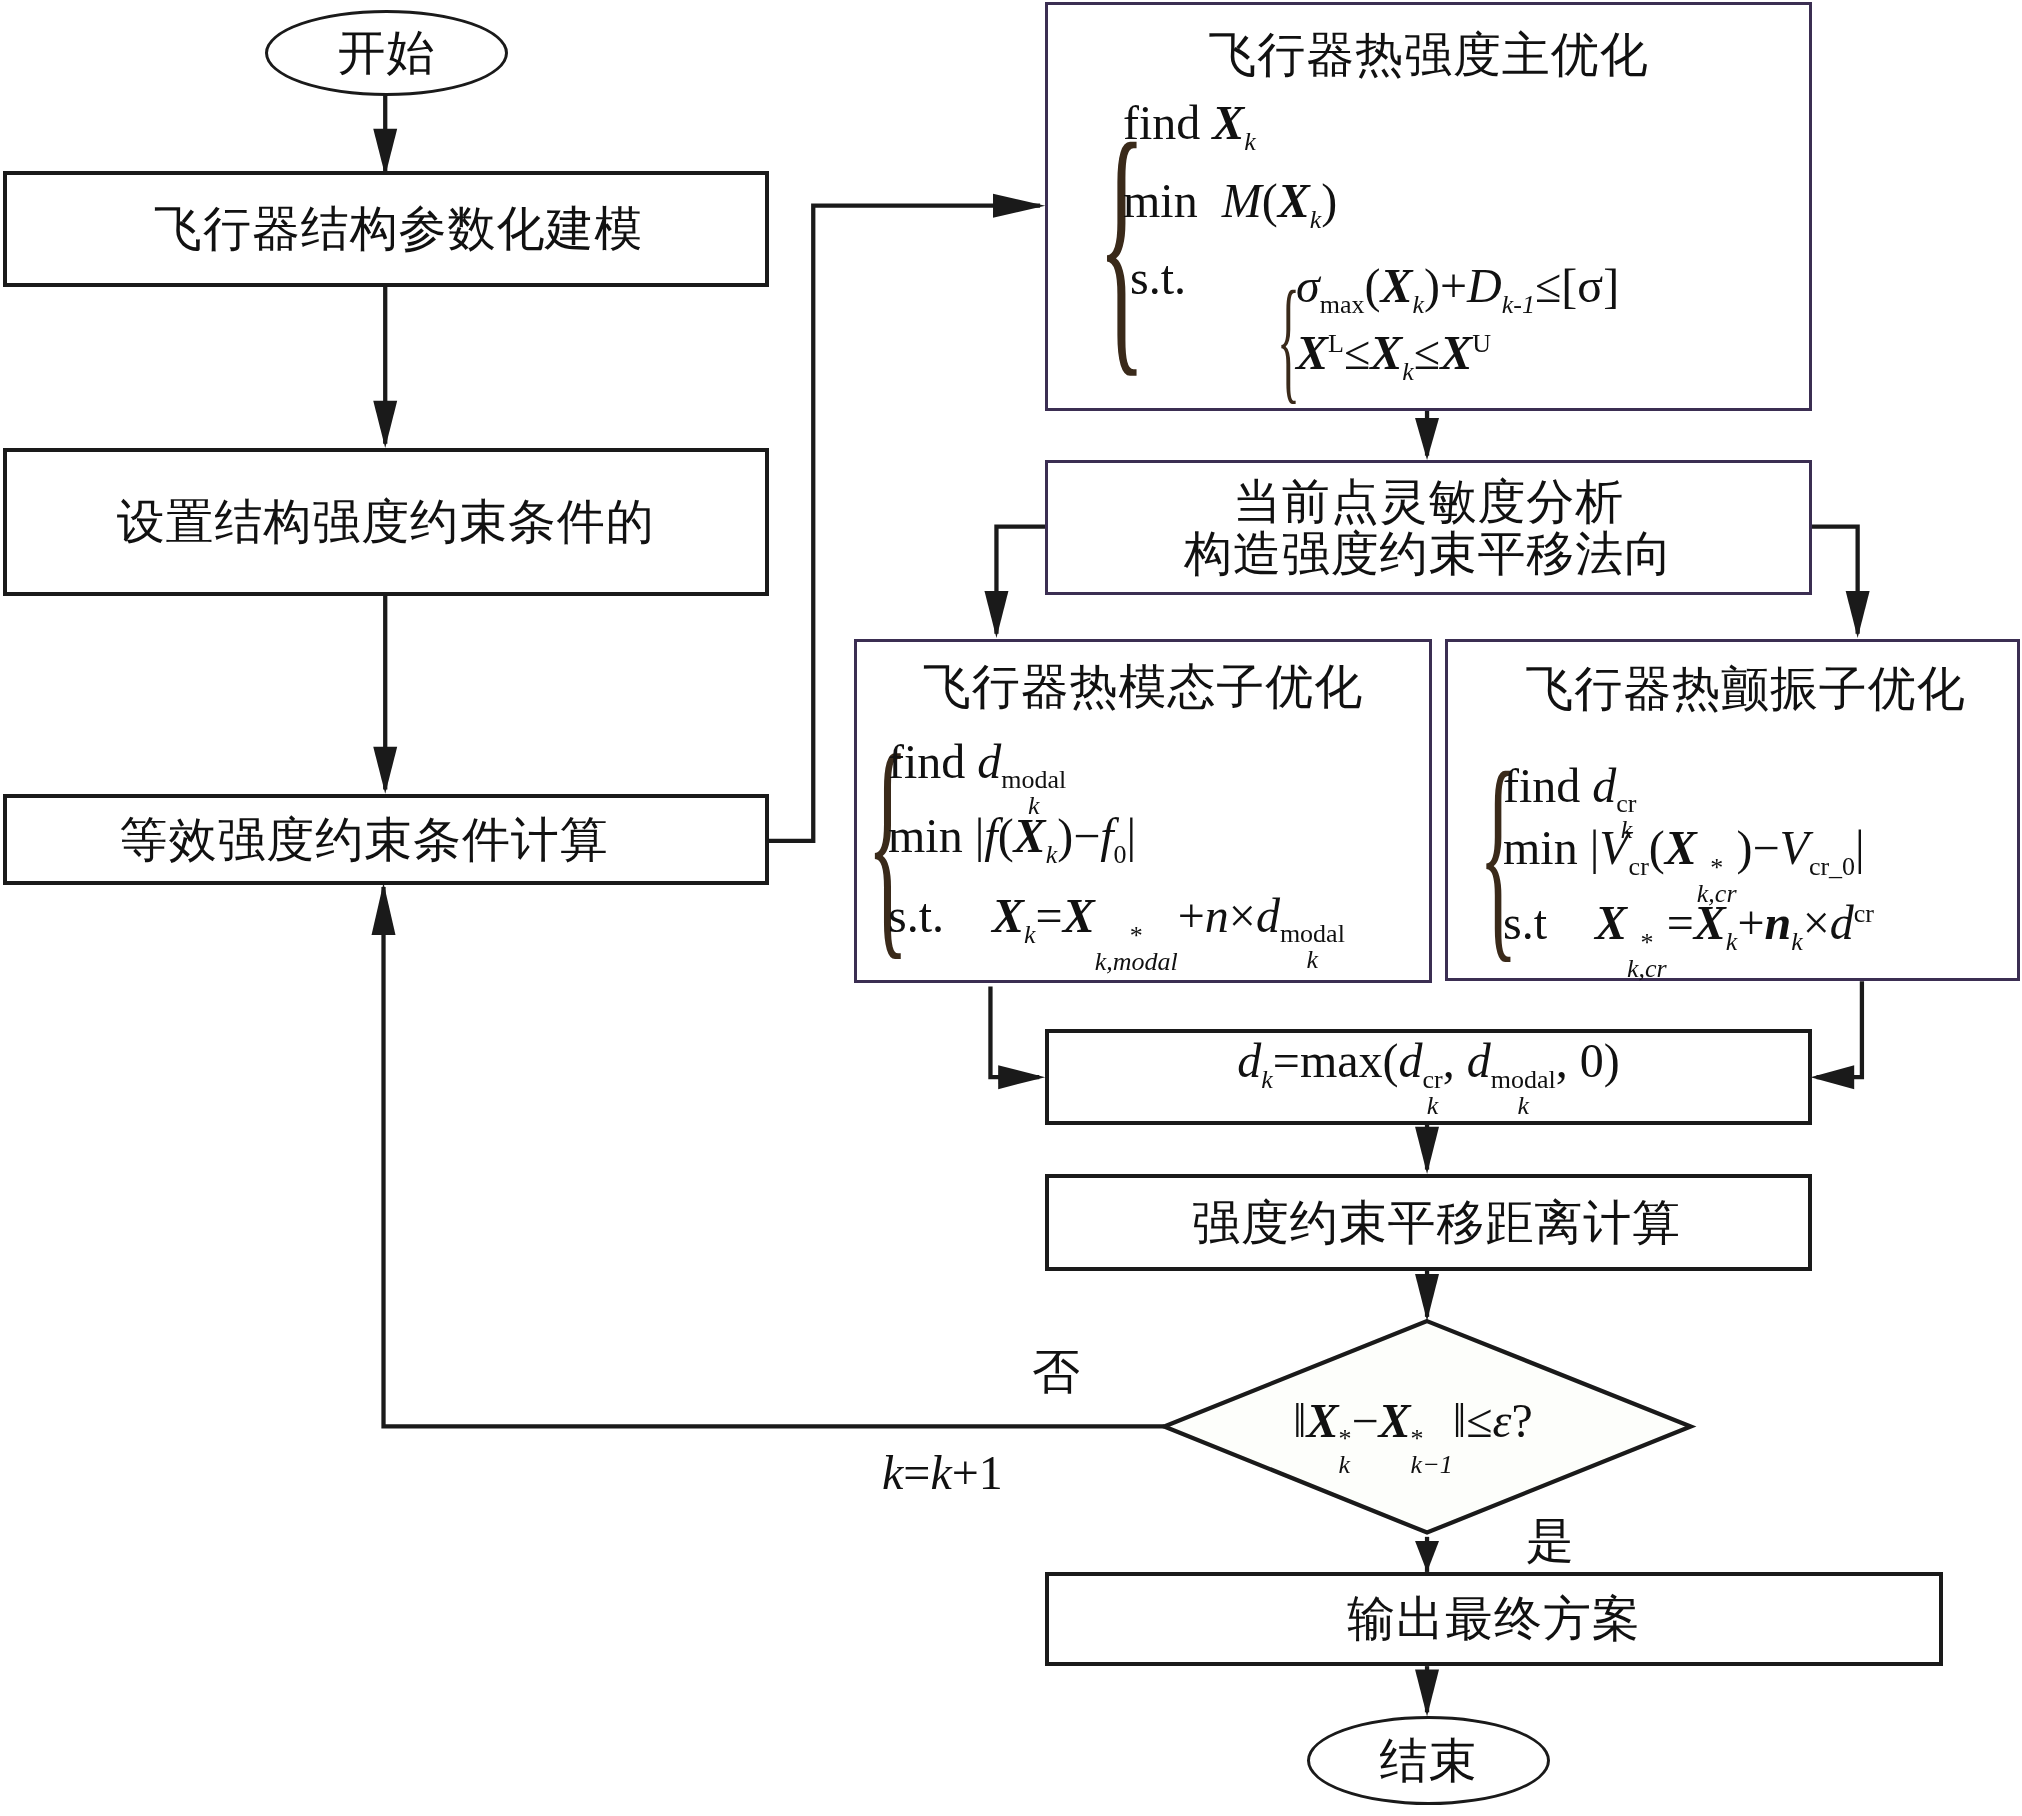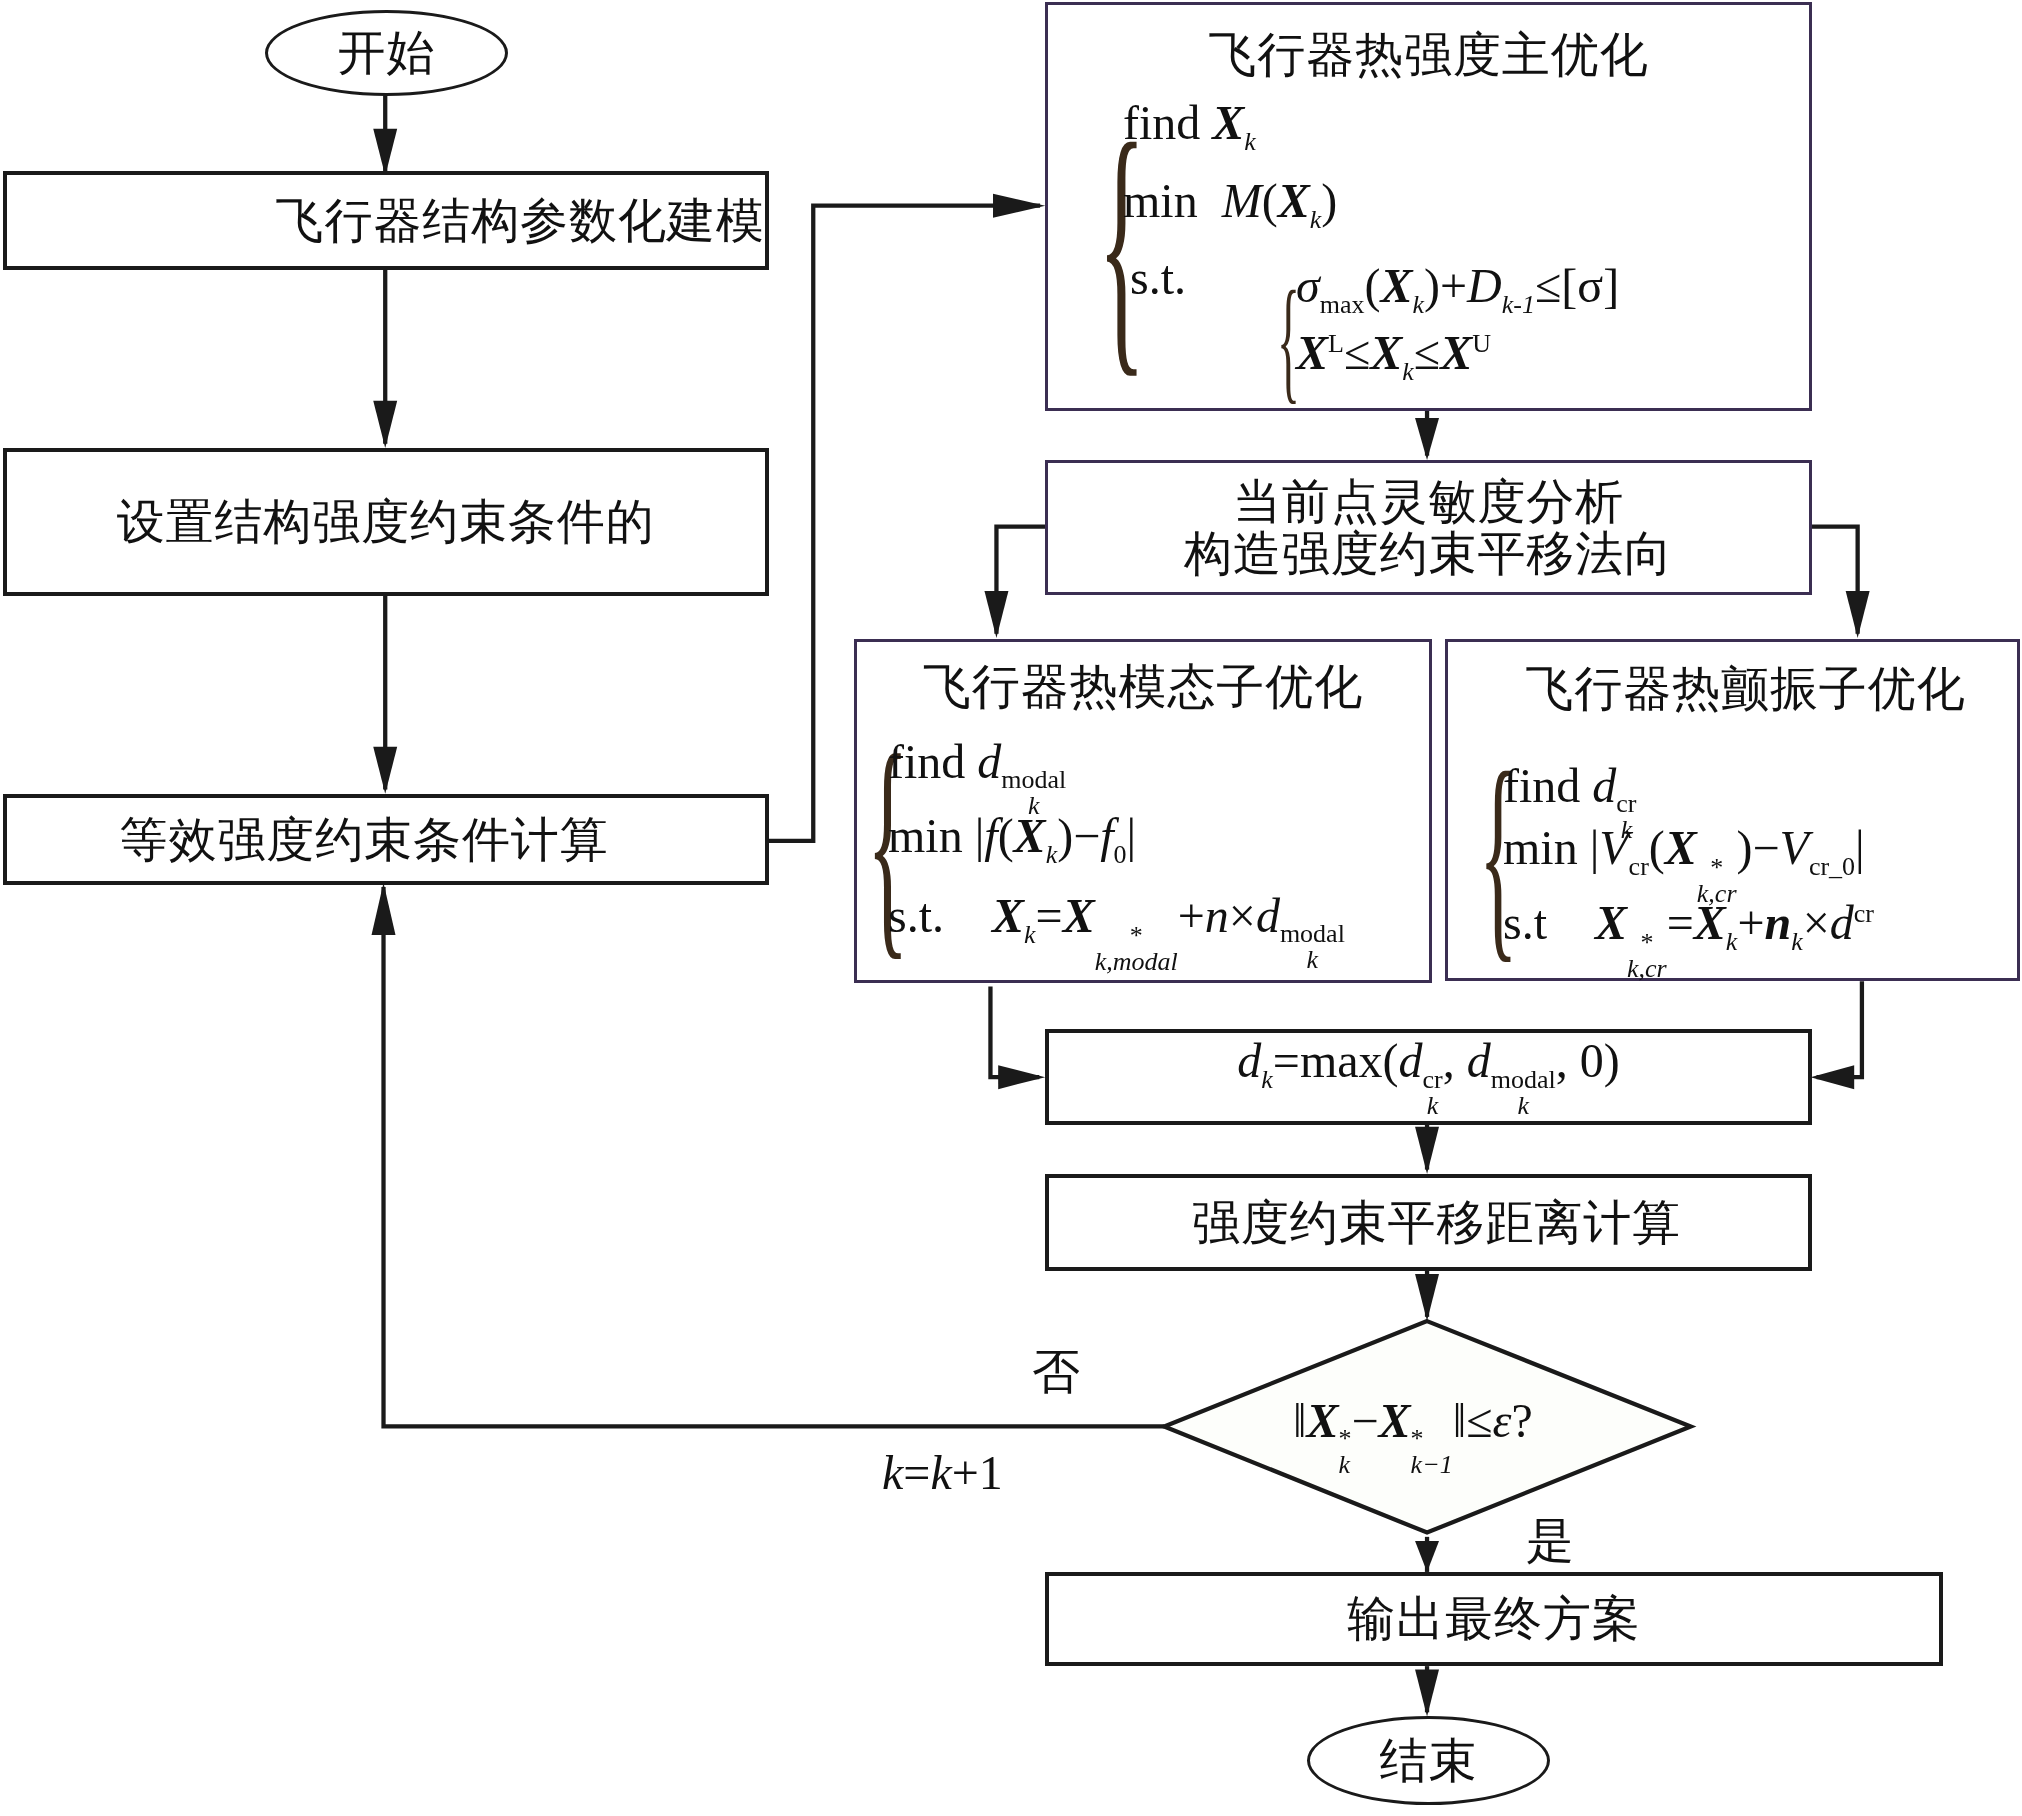--- a/index.html
+++ b/index.html
@@ -82,21 +82,21 @@
       <polygon points="434,1092 462,1092 448,1031"></polygon>
     </g>
 
     <polygon points="1667,1543 1975,1666 1667,1790 1360,1666" fill="#fdfefb" stroke="#1a1a1a" stroke-width="5"></polygon>
   </svg>
 
   <div class="node oval" style="left:265px; top:10.3px; width:243px; height:86px;">
     <span class="zh">开始</span>
   </div>
 
-  <div class="node box-black" style="left:2.6px; top:171px; width:766px; height:99px;align-items:flex-end;">
+  <div class="node box-black" style="left:2.6px; top:171px; width:766px; height:116px;">
     <span class="zh" style="padding-left:26px;">飞行器结构参数化建模</span>
   </div>
 
   <div class="node box-black" style="left:2.6px; top:448px; width:766px; height:148px;">
     <span class="zh">设置结构强度约束条件的</span>
   </div>
 
   <div class="node box-black" style="left:2.6px; top:794px; width:766px; height:91px;">
     <span class="zh" style="margin-right:43px;">等效强度约束条件计算</span>
   </div>

